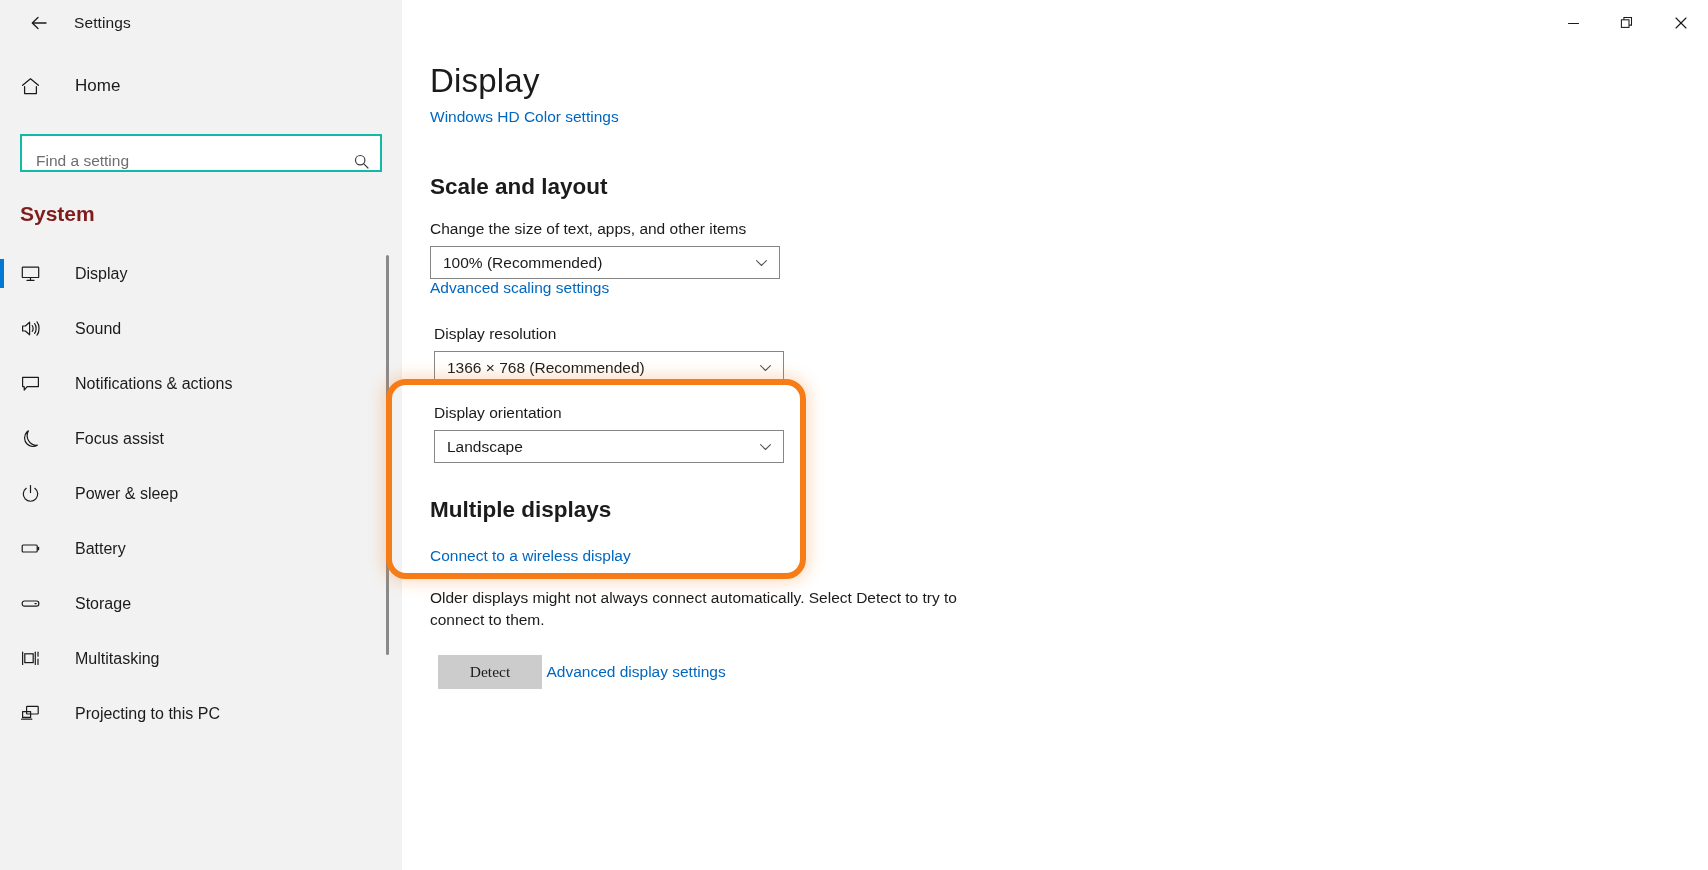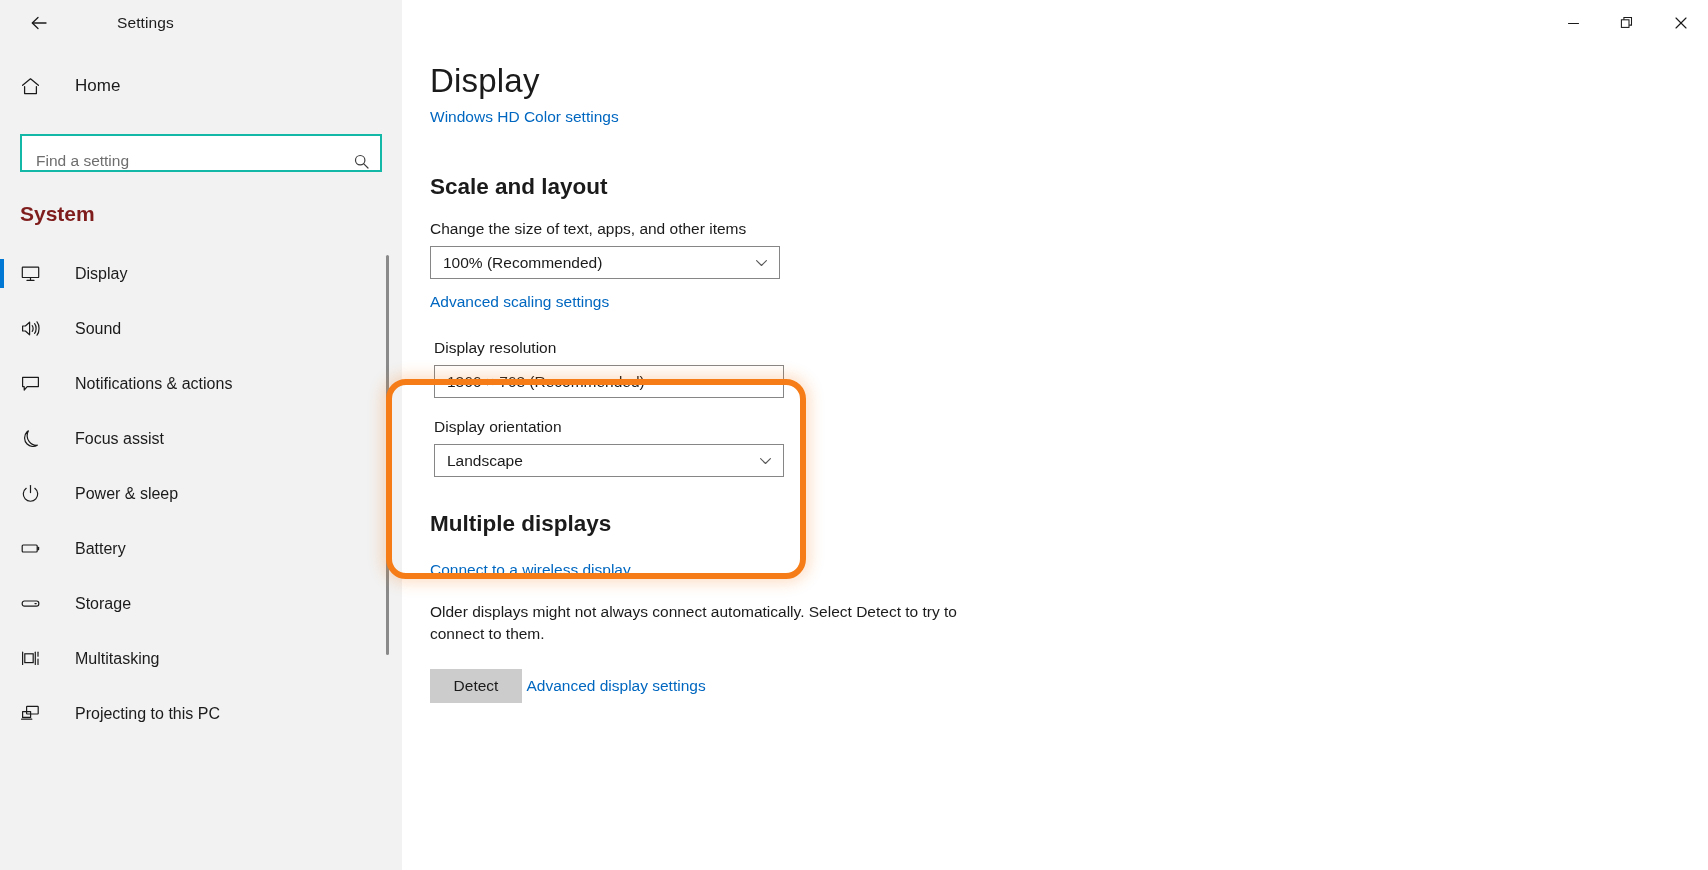--- a/index.html
+++ b/index.html
@@ -29,21 +29,20 @@
     background: #f2f2f2;
     flex: 0 0 402px;
     overflow: hidden;
   }
 
   .sidebar-titlebar {
     height: 46px;
     display: flex;
     align-items: center;
     padding-left: 18px;
-    gap: 43px;
   }
 
   .back-btn {
     width: 42px;
     height: 34px;
     display: flex;
     align-items: center;
     justify-content: center;
     color: #1b1b1b;
   }
@@ -216,21 +215,21 @@
   }
   .combo-chevron {
     position: absolute;
     right: 10px;
     top: 50%;
     transform: translateY(-50%);
     color: #5a5a5a;
     display: flex;
   }
 
-  .adv-scaling-link { margin-top: 14px; }
+  .adv-scaling-link { }
 
   
   .callout {
     position: absolute;
     left: 386px;
     top: 379px;
     width: 420px;
     height: 200px;
     border: 6px solid #f57c16;
     border-radius: 20px;
@@ -247,28 +246,29 @@
   .body-text {
     font-size: 15.5px;
     color: #1b1b1b;
     line-height: 1.42;
     width: 560px;
     margin-top: 22px;
   }
 
   .detect-btn {
     margin-top: 15px;
-    width: 92px;
+    width: 104px;
     height: 34px;
     background: #cccccc;
     border: 1px solid #cccccc;
-    font-family: Liberation Sans, sans-serif;
+    font-family: Liberation Serif, serif;
     font-size: 15.5px;
     color: #1b1b1b;
     cursor: pointer;
+    margin-left: 8px;
   }
 
   .adv-display-link { margin-top: 32px; }
 
   
   .win-controls {
     position: absolute;
     right: 0;
     top: 0;
     height: 46px;

